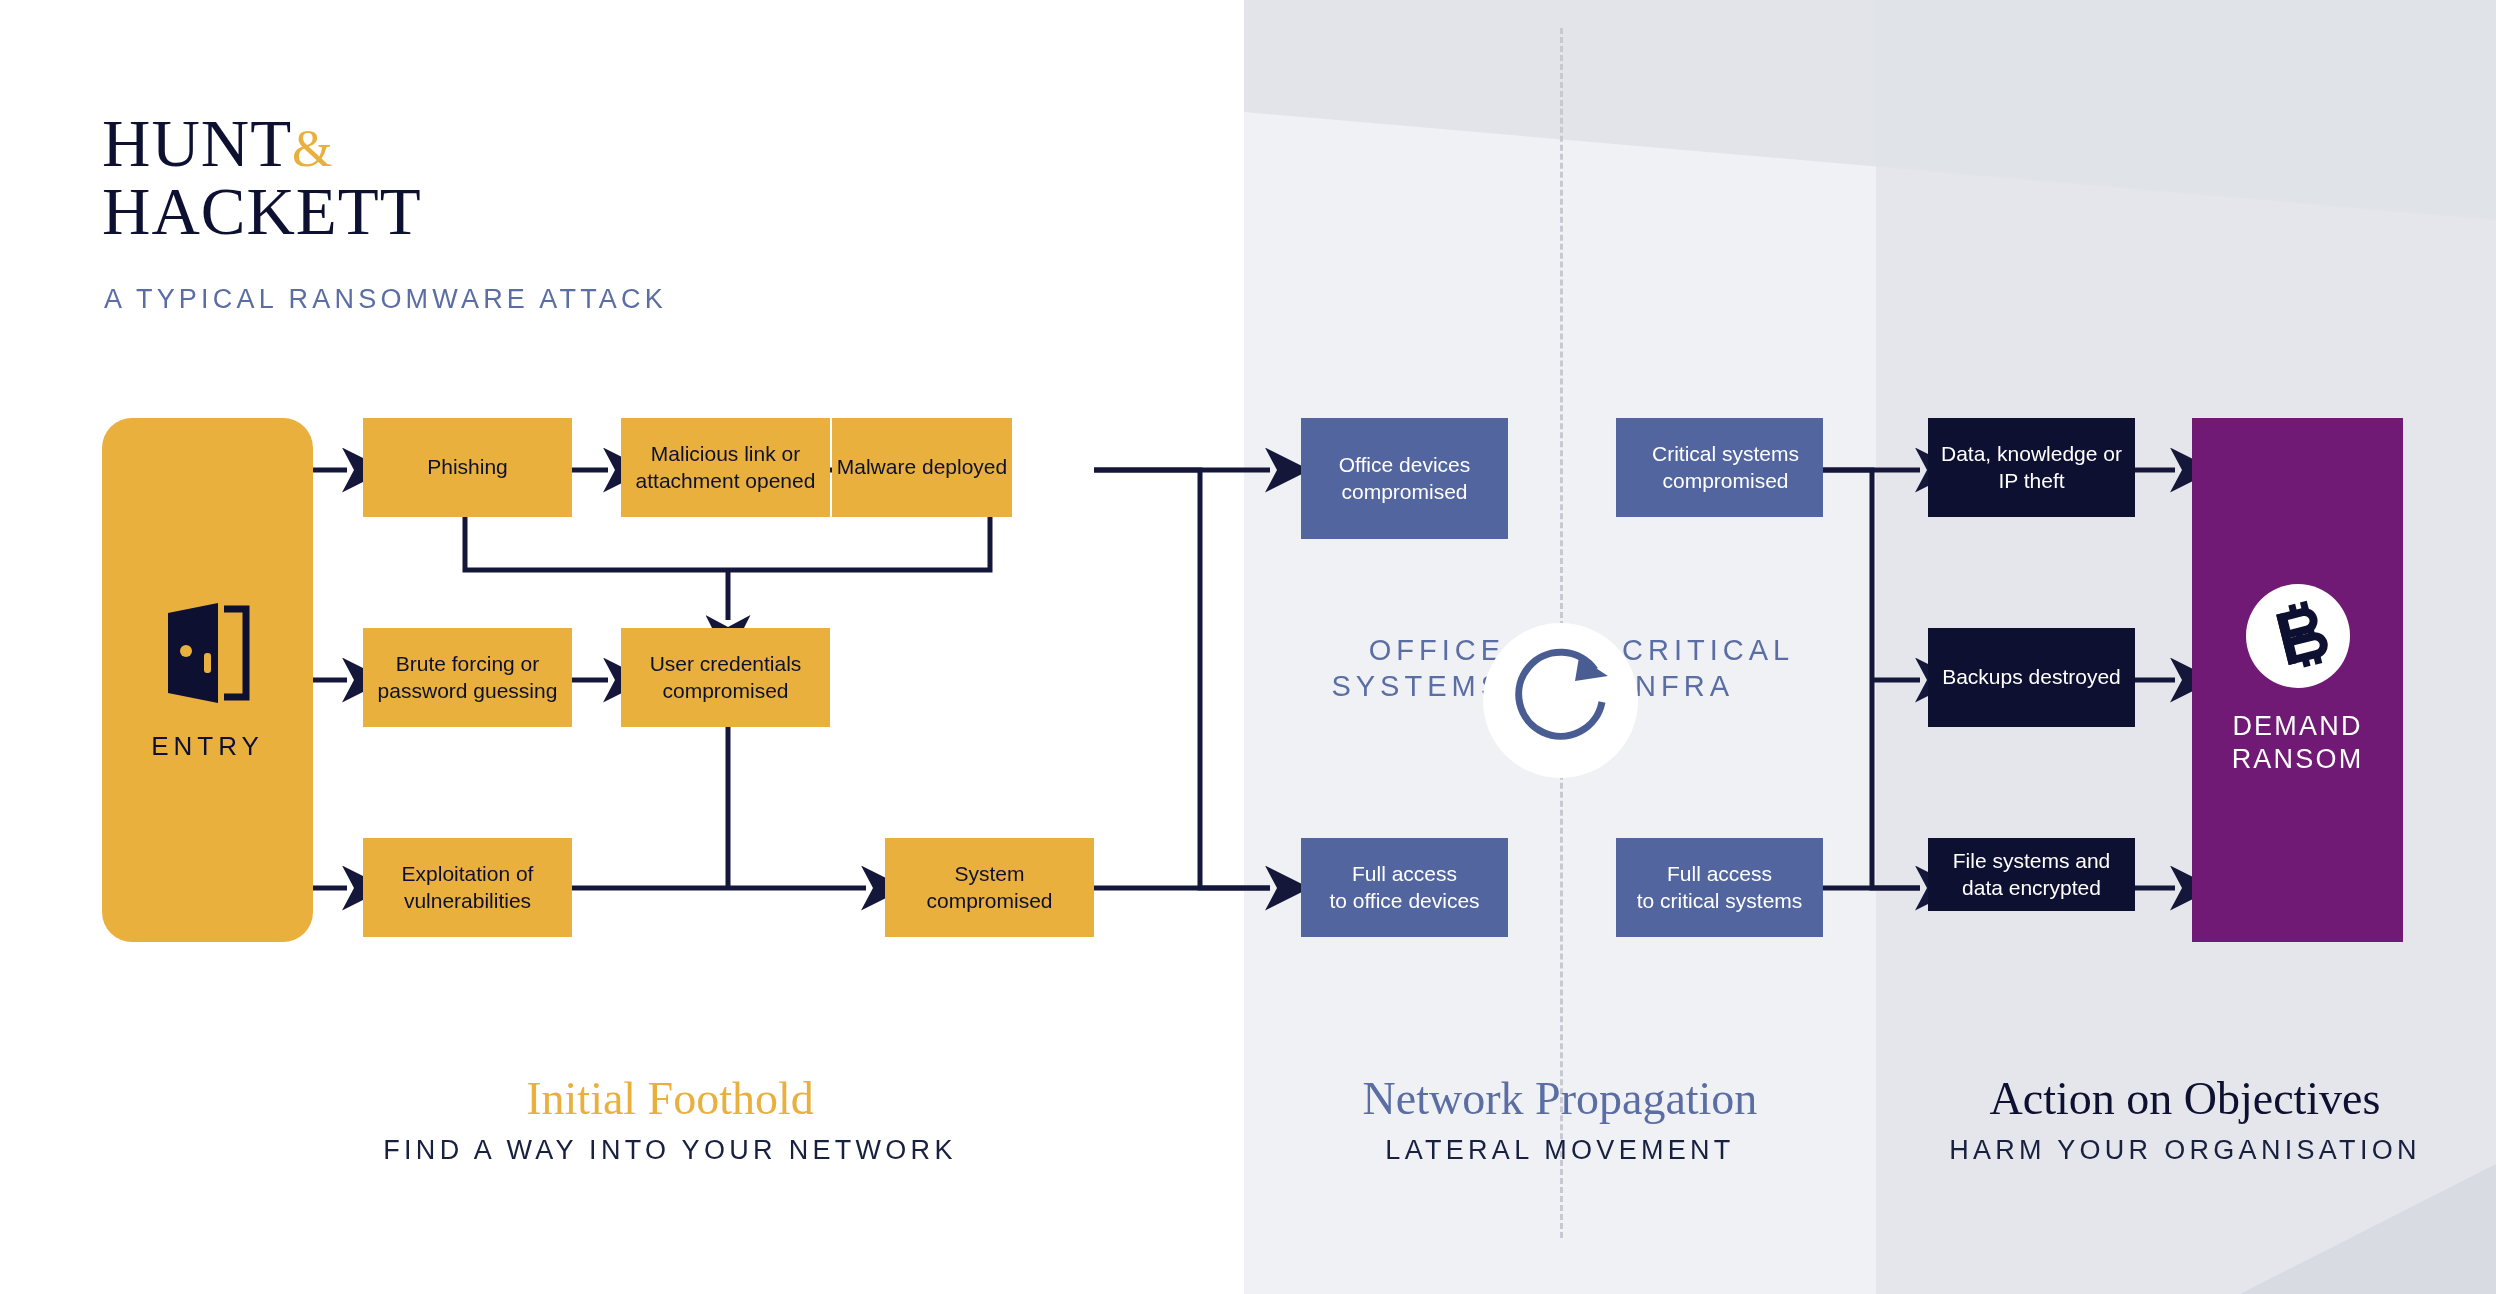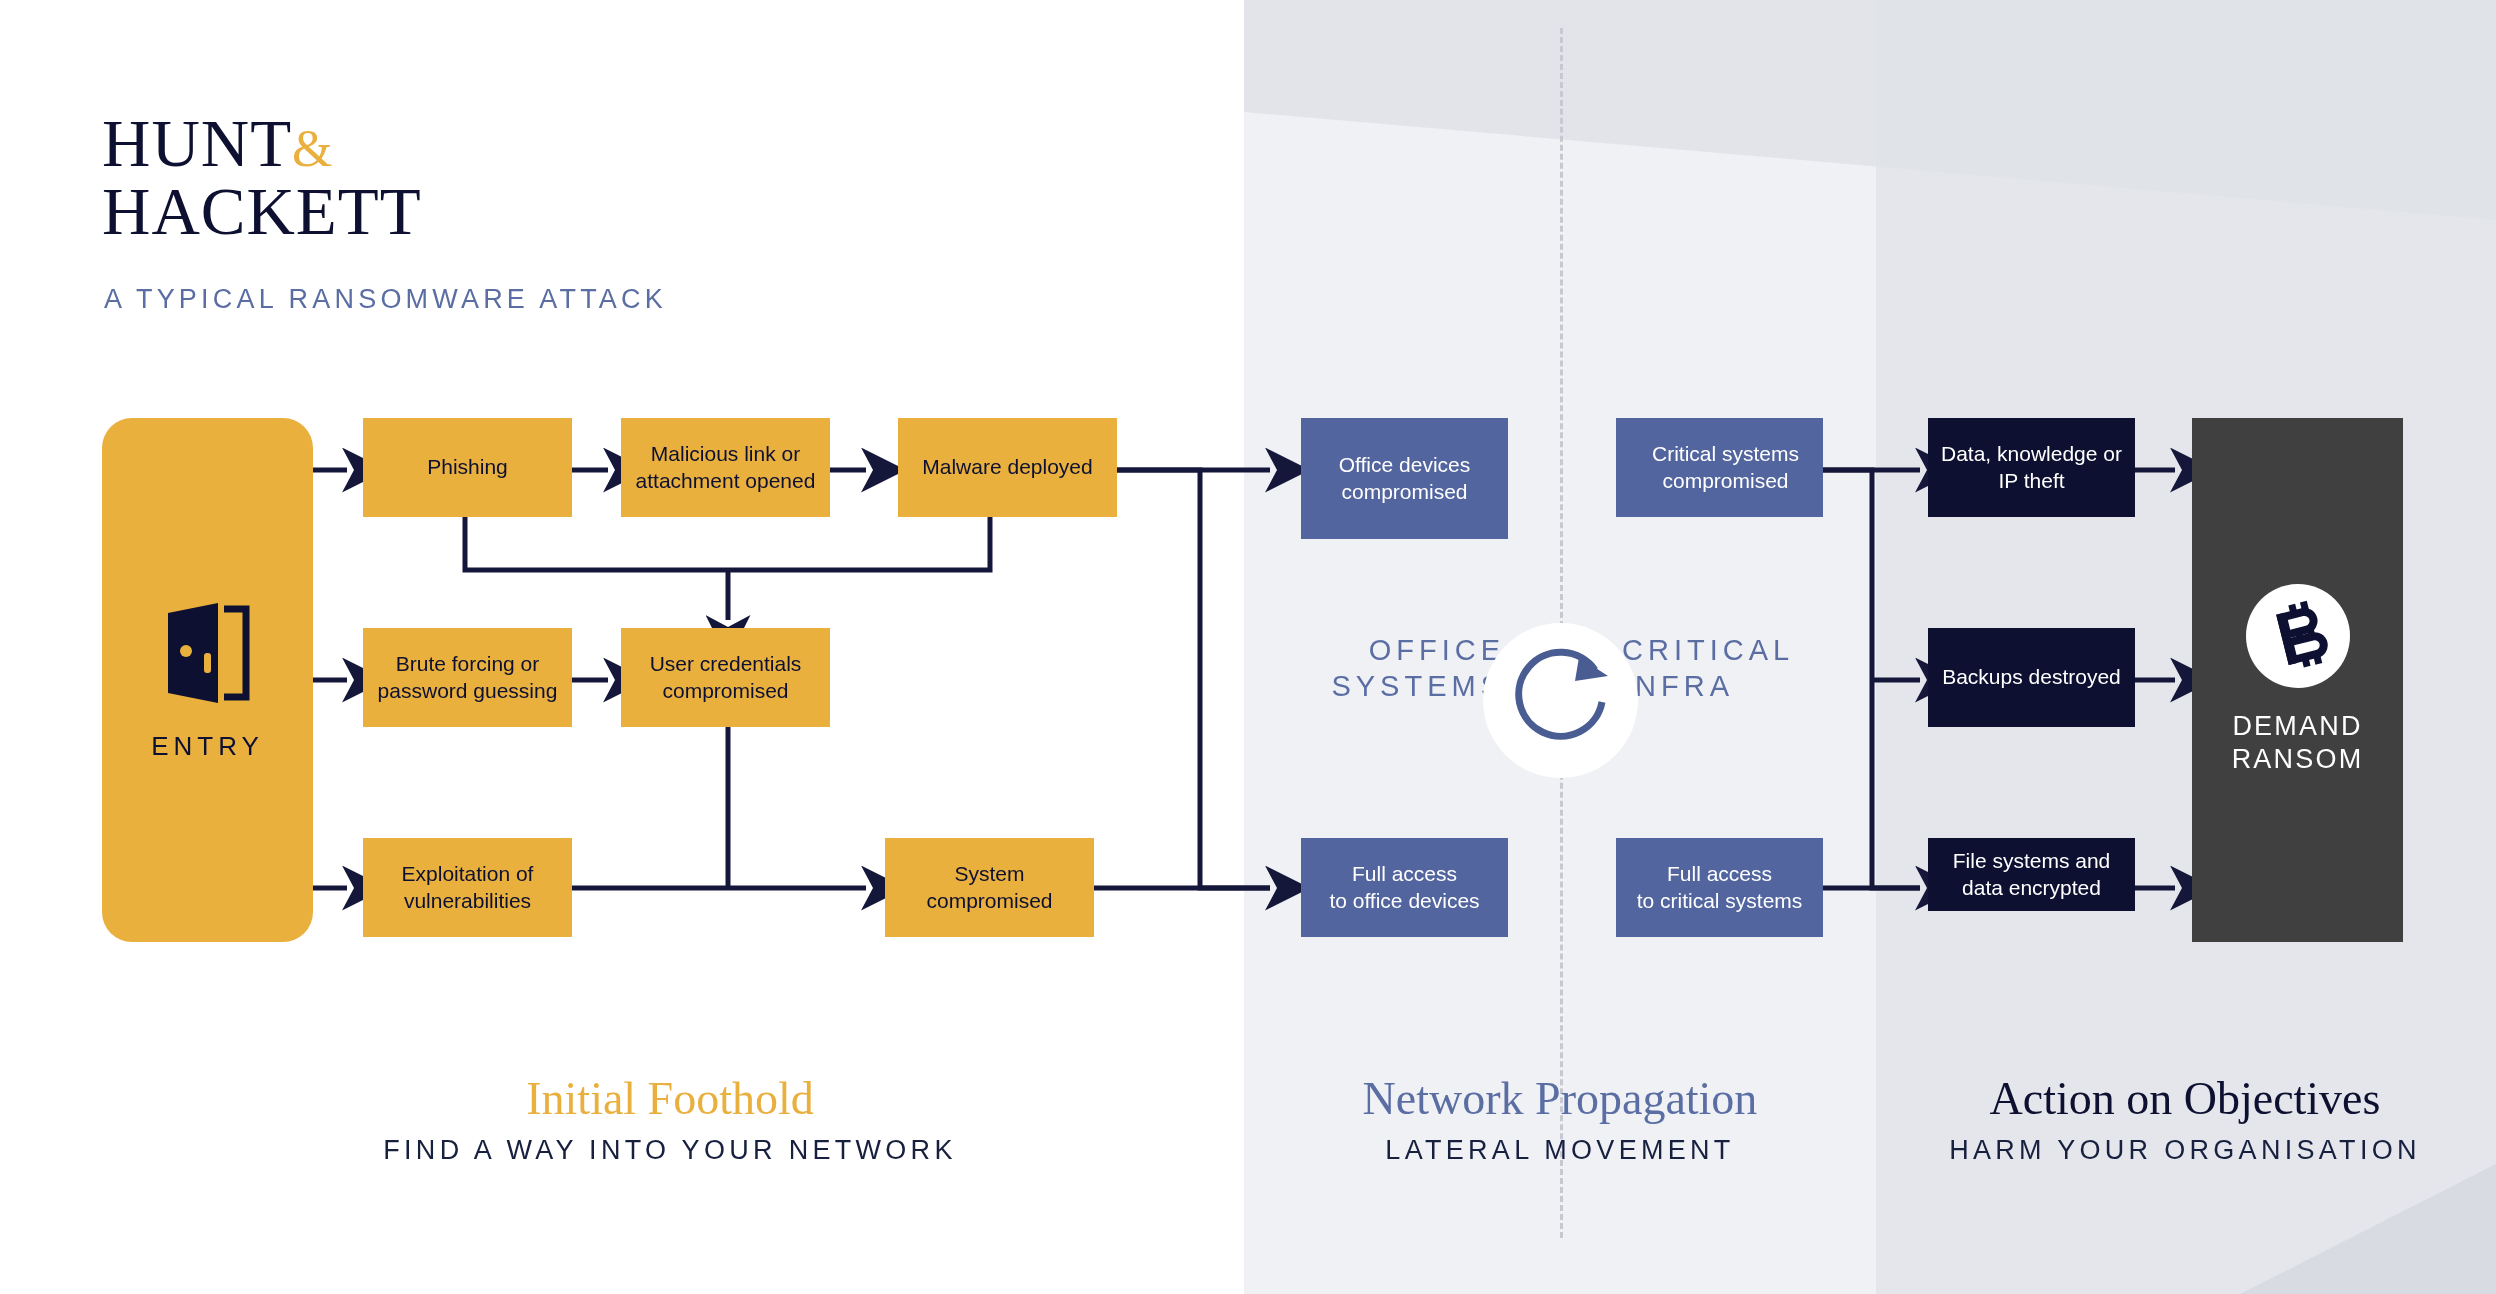--- a/index.html
+++ b/index.html
@@ -54,21 +54,21 @@
     display:flex;flex-direction:column;align-items:center;justify-content:center;border-radius:30px;
   }
   #entry-label{
     color:#0d1030;font-size:26px;letter-spacing:5px;margin-top:24px;font-weight:400;
   }
   #door-icon{width:92px;height:108px;}
 
   
   #ransom-col{
     left:2192px;top:418px;width:211px;height:524px;
-    background:#404040;position:absolute;
+    background:#701a75;position:absolute;
     display:flex;flex-direction:column;align-items:center;justify-content:center;
   }
   #ransom-label{
     color:#ffffff;font-size:27px;letter-spacing:2.2px;line-height:33px;
     margin-top:22px;text-align:center;
   }
   #btc-icon{width:104px;height:104px;}
 
   
   .midcap{
@@ -174,21 +174,21 @@
   </div>
 
   <div class="box amber" style="left:363px;top:418px;width:209px;height:99px;">
     <span class="lbl box-txt">Phishing</span>
   </div>
 
   <div class="box amber" style="left:621px;top:418px;width:209px;height:99px;">
     <span class="lbl box-txt">Malicious link or<br>attachment opened</span>
   </div>
 
-  <div class="box amber" style="left:898px;top:418px;width:219px;height:99px;">
+  <div class="box amber" style="left:832px;top:418px;width:180px;height:99px;">
     <span class="lbl box-txt">Malware deployed</span>
   </div>
 
   <div class="box amber" style="left:363px;top:628px;width:209px;height:99px;">
     <span class="lbl box-txt">Brute forcing or<br>password guessing</span>
   </div>
 
   <div class="box amber" style="left:621px;top:628px;width:209px;height:99px;">
     <span class="lbl box-txt">User credentials<br>compromised</span>
   </div>

